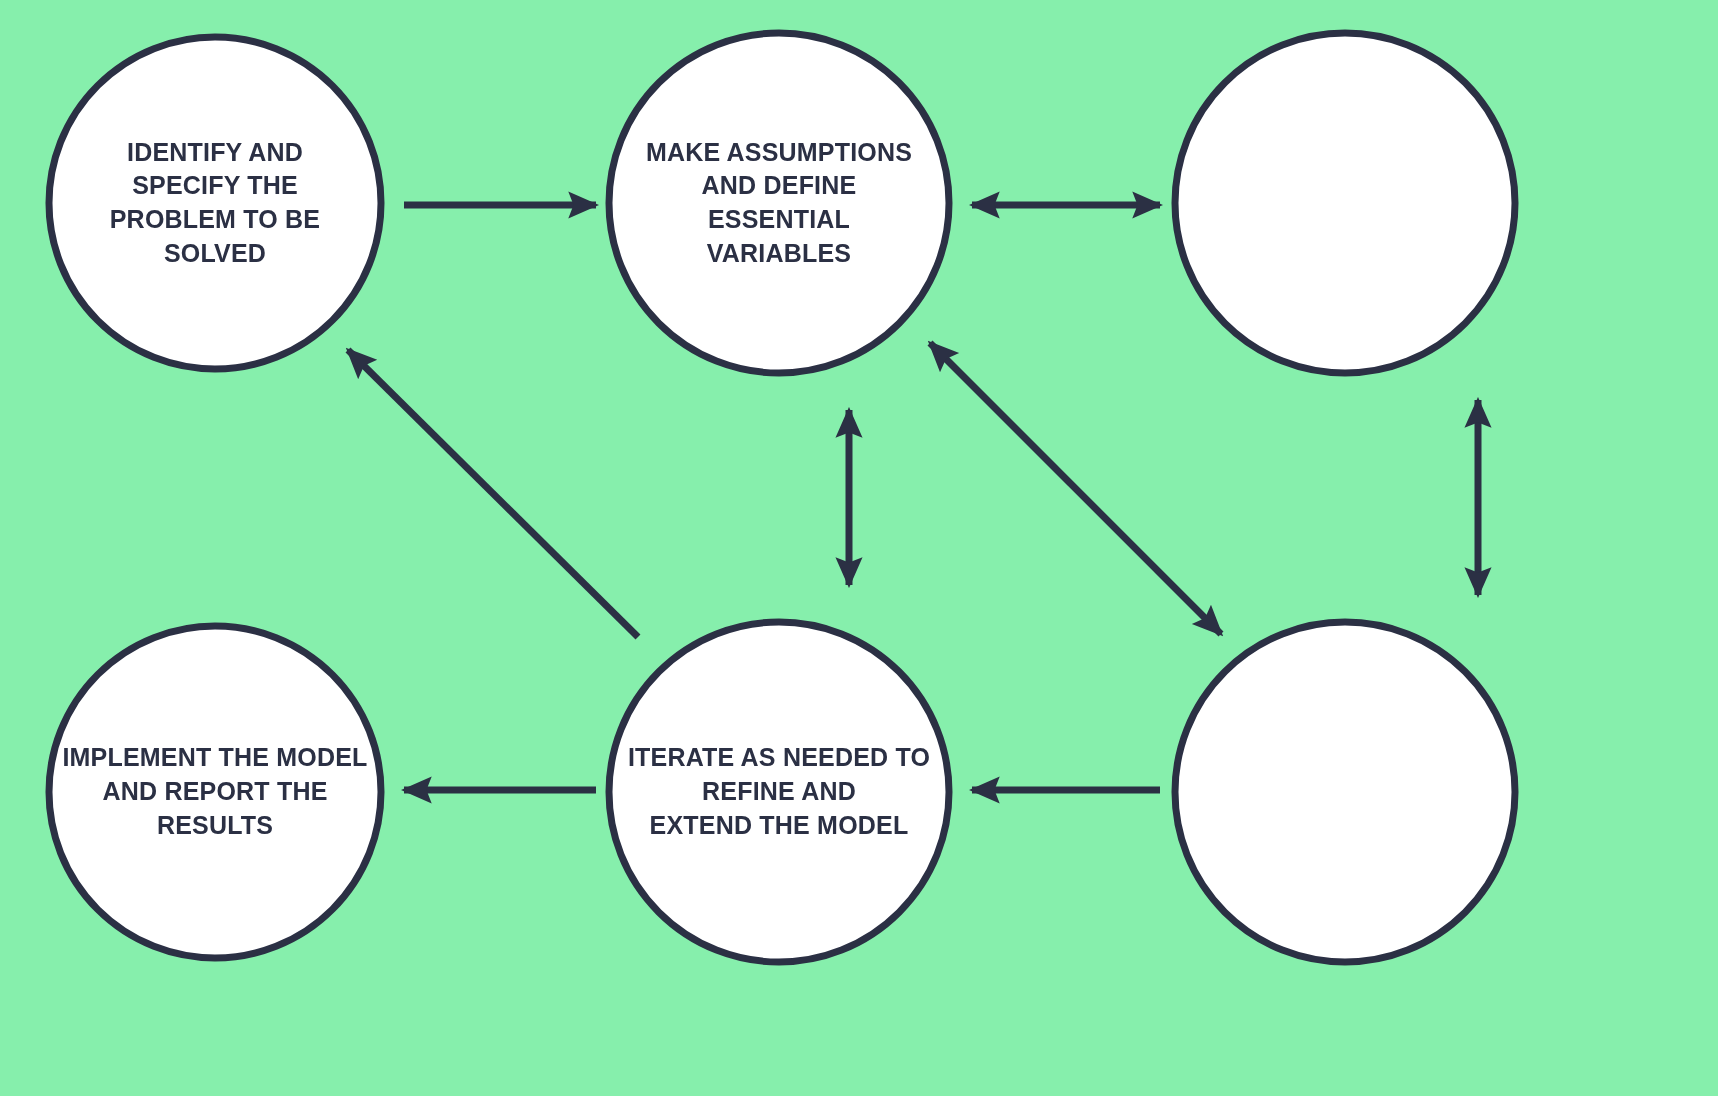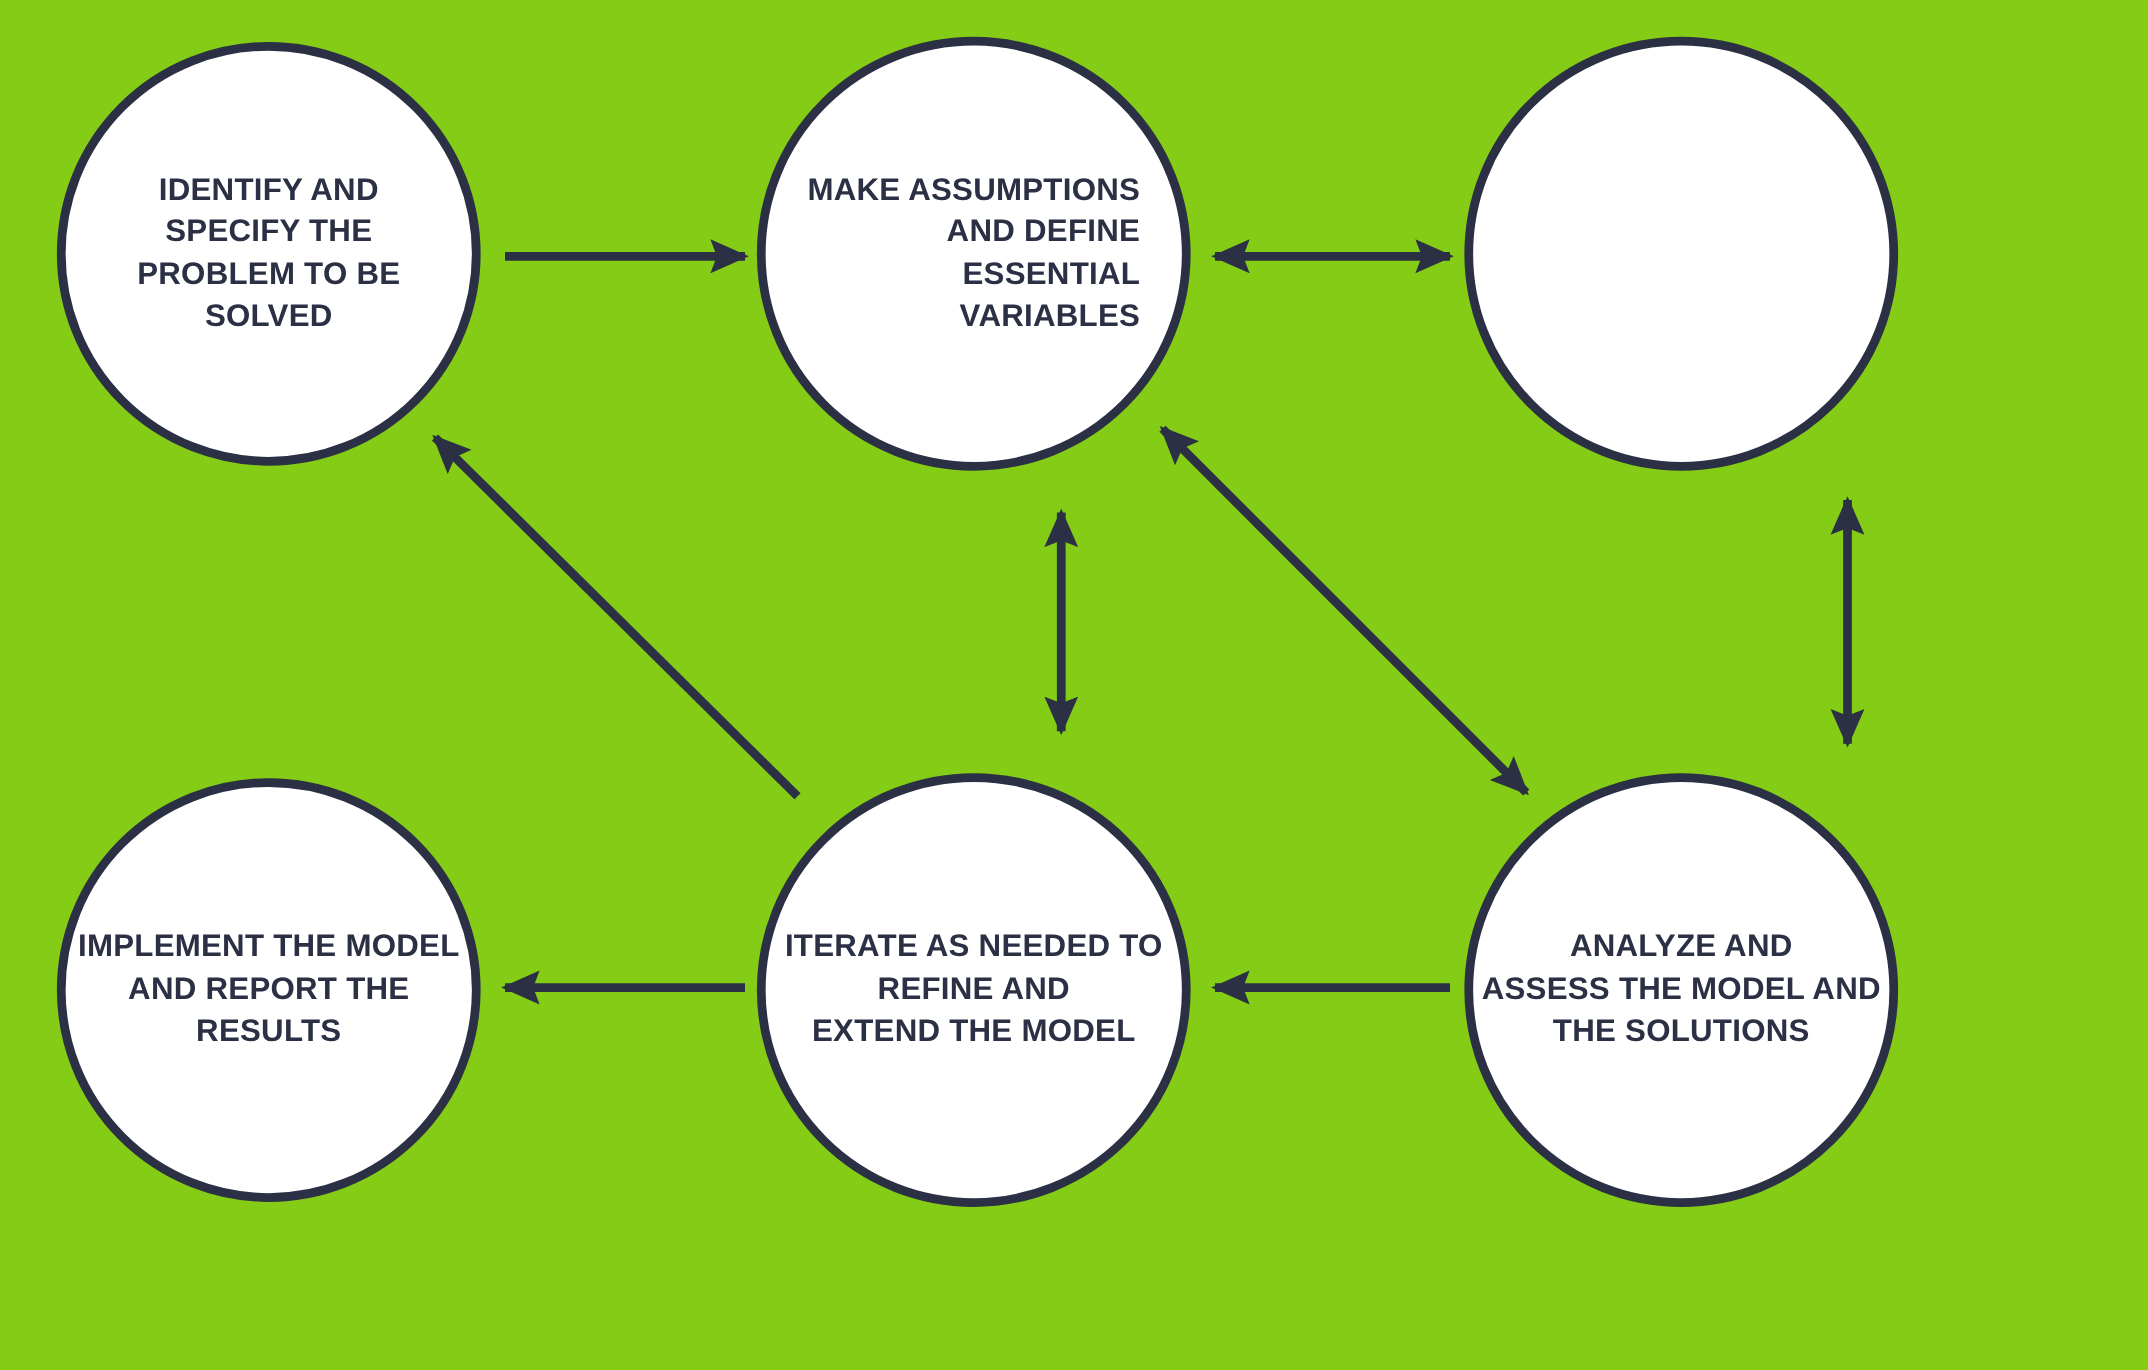--- a/index.html
+++ b/index.html
@@ -7,21 +7,21 @@
     padding: 0;
     background: #ffffff;
   }
   body {
     font-family: "Liberation Sans", sans-serif;
   }
   #canvas {
     position: relative;
     width: 1718px;
     height: 1096px;
-    background: #84cc16;
+    background: #86efac;
     overflow: hidden;
   }
   #diagram-svg {
     position: absolute;
     top: 0;
     left: 0;
     width: 1718px;
     height: 1096px;
   }
   .node-circle {
@@ -84,31 +84,28 @@
     <line class="edge-line" x1="1160" y1="790" x2="972" y2="790" marker-end="url(#arrowEnd)"></line>
 
     <line class="edge-line" x1="596" y1="790" x2="404" y2="790" marker-end="url(#arrowEnd)"></line>
   </svg>
 
   <div class="node-label" style="left:65px; top:103px; width:300px; height:200px;">IDENTIFY AND
 SPECIFY THE
 PROBLEM TO BE
 SOLVED</div>
 
-  <div class="node-label" style="left:619px; top:103px; width:320px; height:200px;text-align:right;">MAKE ASSUMPTIONS
+  <div class="node-label" style="left:619px; top:103px; width:320px; height:200px;">MAKE ASSUMPTIONS
 AND DEFINE
 ESSENTIAL
 VARIABLES</div>
 
 
   <div class="node-label" style="left:619px; top:707px; width:320px; height:170px;">ITERATE AS NEEDED TO
 REFINE AND
 EXTEND THE MODEL</div>
 
   <div class="node-label" style="left:55px; top:707px; width:320px; height:170px;">IMPLEMENT THE MODEL
 AND REPORT THE
 RESULTS</div>
 
-  <div class="node-label" style="left:1182px; top:707px; width:326px; height:170px;">ANALYZE AND
-ASSESS THE MODEL  AND
-THE SOLUTIONS</div>
 
 </div>
 
 </body></html>

